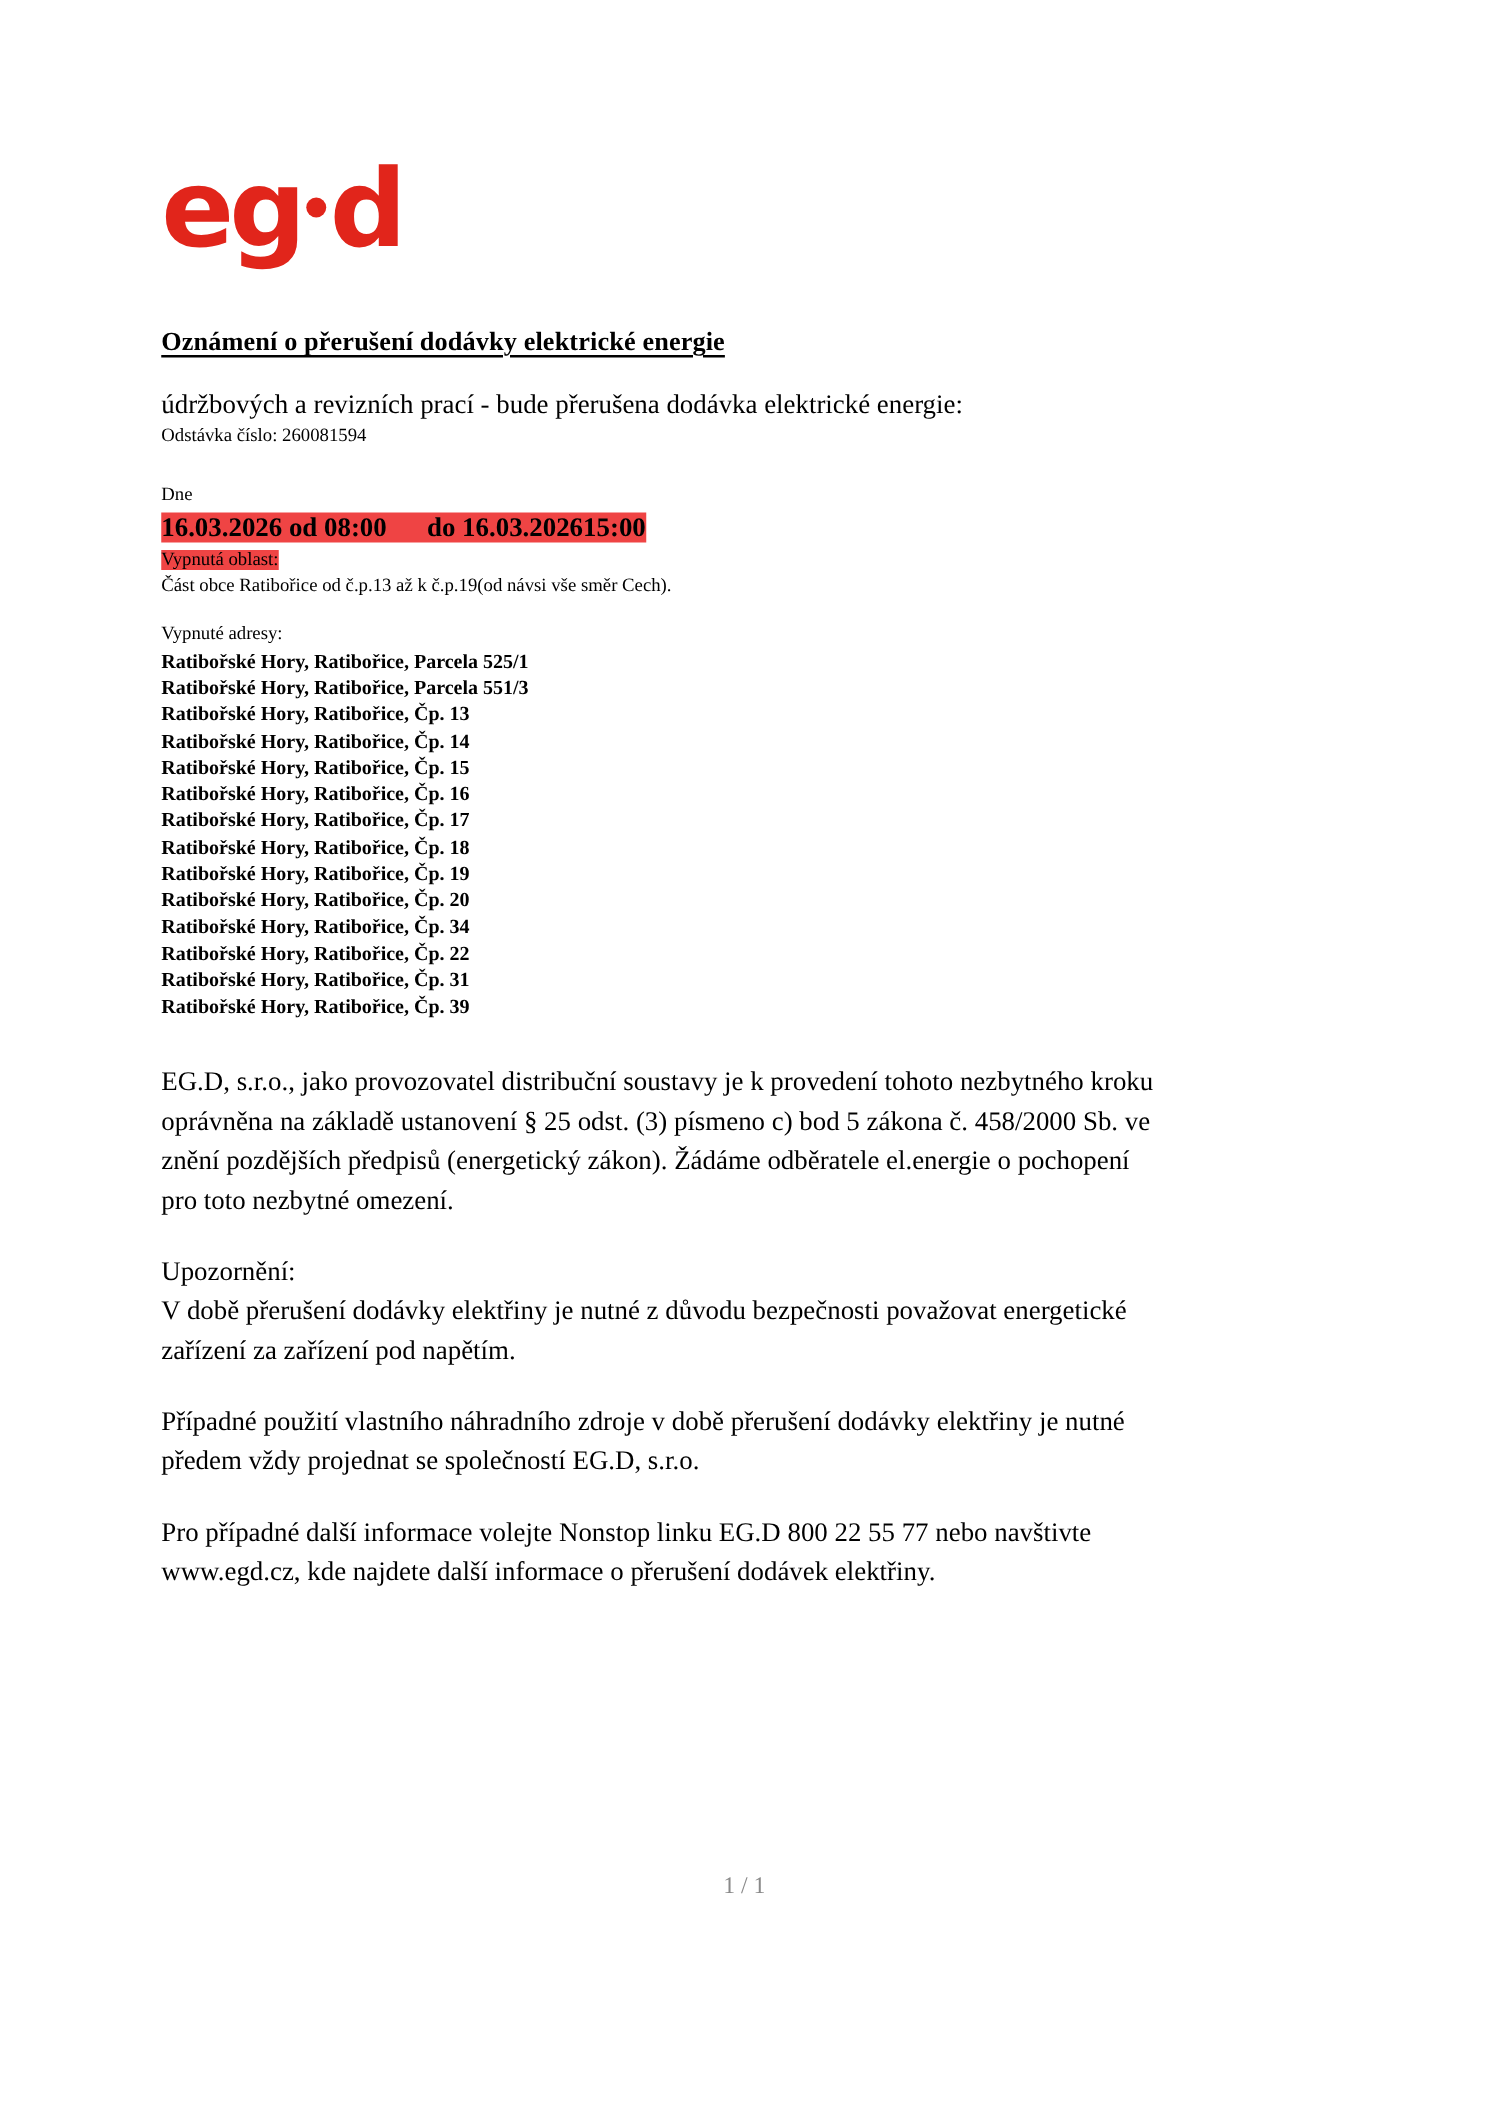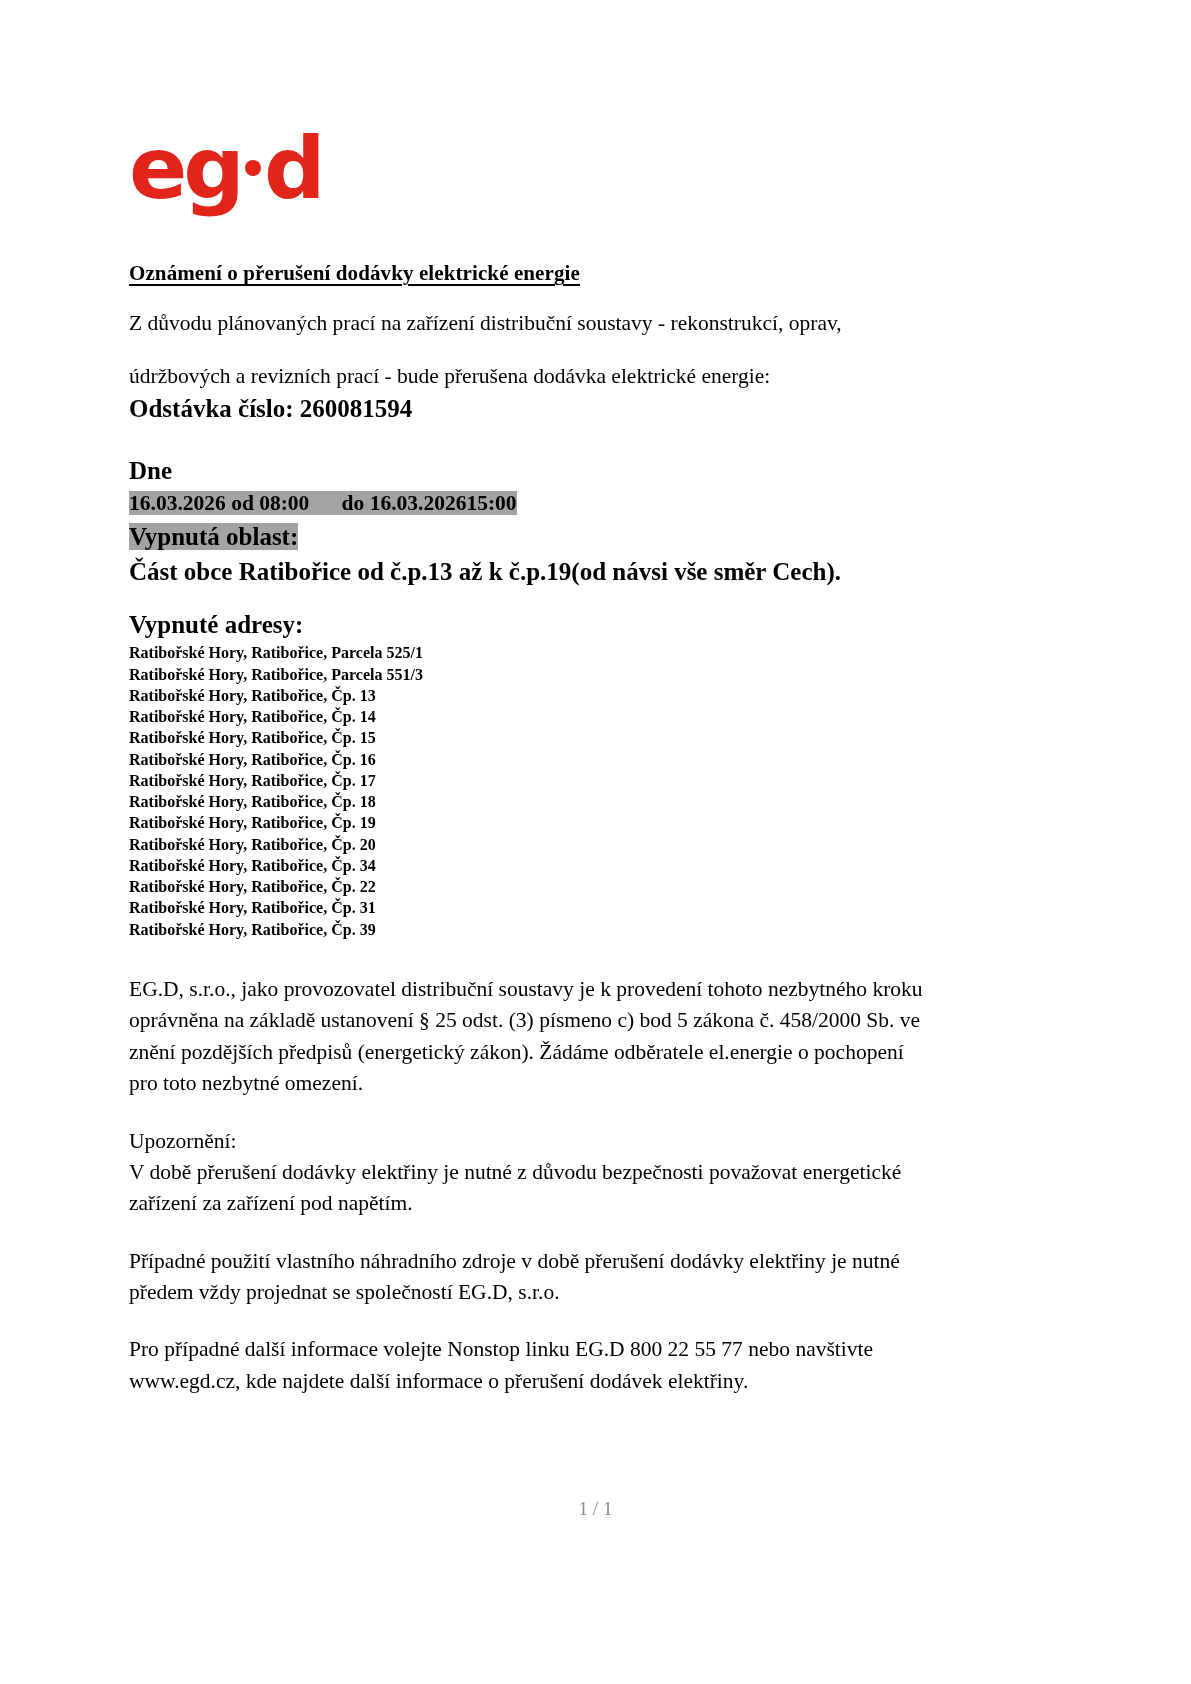--- a/index.html
+++ b/index.html
@@ -68,29 +68,29 @@
   
   p {
     margin: 0;
   }
   .intro {
     margin-top: 22px;
     font-size: 21.5px;
     line-height: 1.42;
   }
   .strong-line {
-    font-weight: bold;
-    font-size: 25px;
+    font-weight: normal;
+    font-size: 15px;
     line-height: 1.42;
   }
   .spacer-sm { height: 17px; }
   .spacer-md { height: 26px; }
   .spacer-lg { height: 34px; }
   .hl-inline {
-    background: #a3a3a3;
+    background: #ef4444;
     display: inline;
   }
 
   .datetime-line {
     font-weight: bold;
     font-size: 21.5px;
     line-height: 1.42;
     white-space: pre;
   }
 
@@ -128,21 +128,20 @@
 <div class="page">
 
   <div class="content">
 
     <div class="logo-block">
       <span class="logo"><span>eg</span><span class="dot"></span><span>d</span></span>
     </div>
 
     <h1 class="doc-title">Oznámení o přerušení dodávky elektrické energie</h1>
 
-    <p class="intro">Z důvodu plánovaných prací na zařízení distribuční soustavy - rekonstrukcí, oprav,</p>
     <p class="intro">údržbových a revizních prací - bude přerušena dodávka elektrické energie:</p>
     <p class="strong-line">Odstávka číslo: 260081594</p>
 
     <div class="spacer-md"></div>
 
     <p class="strong-line">Dne</p>
     <p class="datetime-line"><span class="hl-inline">16.03.2026 od 08:00      do 16.03.202615:00</span></p>
 
     <p class="strong-line"><span class="hl-inline">Vypnutá oblast:</span></p>
     <p class="strong-line">Část obce Ratibořice od č.p.13 až k č.p.19(od návsi vše směr Cech).</p>

